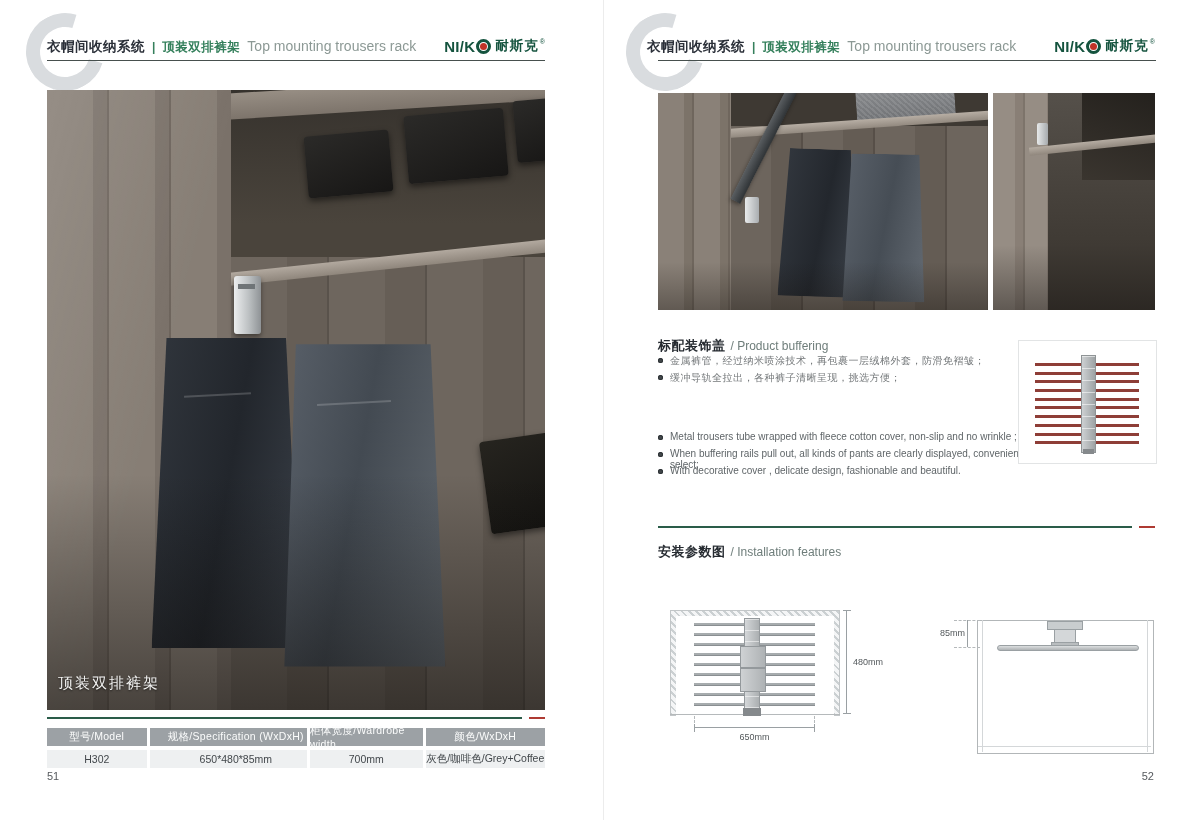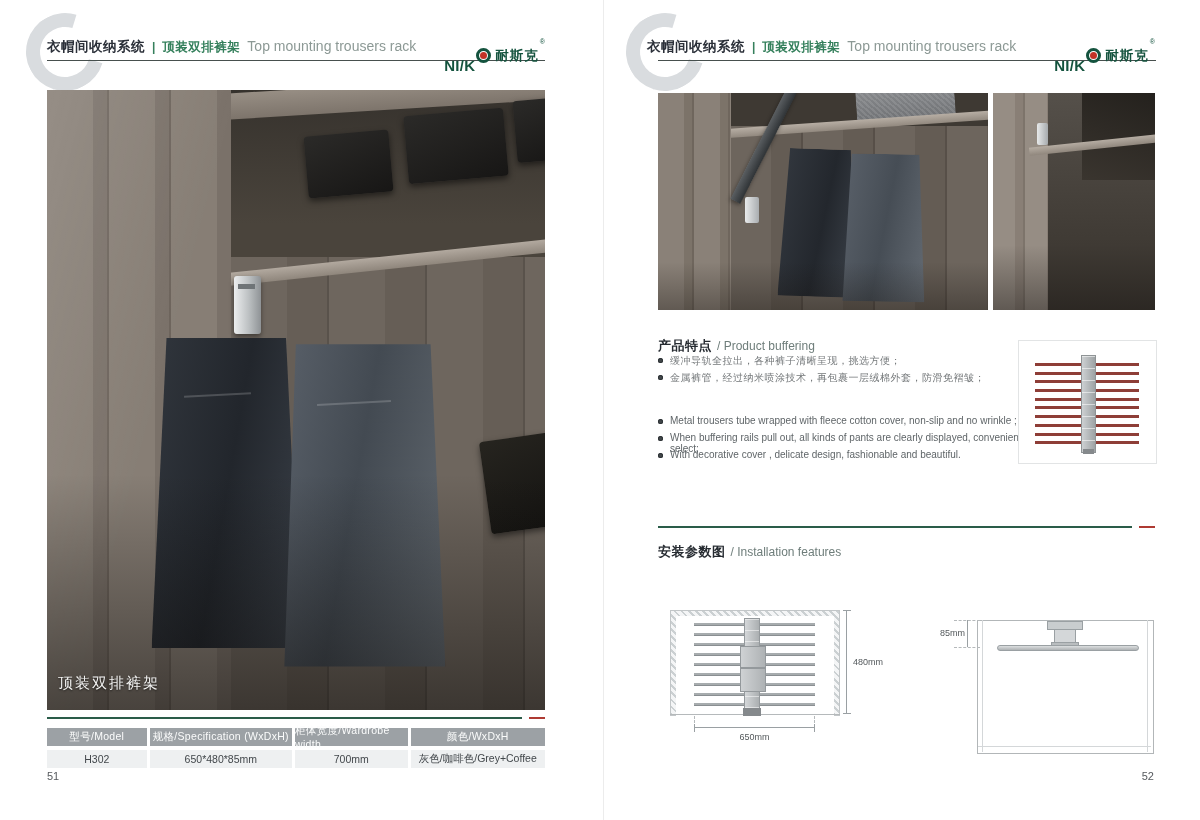--- a/index.html
+++ b/index.html
@@ -14,21 +14,21 @@
   .c-badge{position:absolute;left:26px;top:13px;width:50px;height:50px;border:14px solid #d9dcdf;
            border-right-color:transparent;border-radius:50%;transform:rotate(-28deg);z-index:0;}
   .hdr-titles{position:absolute;left:47px;top:38px;display:flex;align-items:baseline;gap:7px;z-index:2;white-space:nowrap;}
   .hdr-sys{font-size:13.5px;font-weight:bold;color:#2b3039;letter-spacing:.5px;}
   .hdr-div{font-size:12px;color:#35805c;font-weight:bold;}
   .hdr-cn{font-size:12.5px;font-weight:bold;color:#35805c;letter-spacing:.5px;}
   .hdr-en{font-size:14px;color:#8c9995;}
   .hdr-rule{position:absolute;left:47px;top:60px;width:498px;height:1px;background:#47504e;z-index:1;}
   .nisko{position:absolute;top:37px;display:flex;align-items:center;gap:1px;z-index:2;}
   .page-left .nisko{right:55px;} .page-right .nisko{right:45px;}
-  .nisko .nk-txt{font-size:15px;font-weight:800;color:#14533e;letter-spacing:.3px;margin-top:20px;}
+  .nisko .nk-txt{font-size:15px;font-weight:800;color:#14533e;letter-spacing:.3px;}
   .nk-o{position:relative;width:9px;height:9px;border:3px solid #14533e;border-radius:50%;display:inline-block;}
   .nk-o::after{content:"";position:absolute;left:1px;top:1px;width:7px;height:7px;border-radius:50%;background:#c23327;}
   .nk-cn{font-size:13.5px;font-weight:bold;color:#14533e;margin-left:3px;letter-spacing:1px;}
   .nk-reg{font-size:7px;color:#14533e;align-self:flex-start;margin-top:1px;}
 
   
   .photo{position:absolute;overflow:hidden;margin:0;padding:0;}
   .photo *{position:absolute;}
   .rackbar{height:9px;border-radius:6px;background:linear-gradient(180deg,#b26158 0%,#97453c 55%,#7b342d 100%);
            box-shadow:0 2px 3px rgba(0,0,0,.35);transform-origin:left center;}
@@ -124,34 +124,34 @@
   .accent-line .sp{width:7px;}
   .accent-line .r{width:16px;height:2px;background:#ae3a33;}
 
   
   .spec-table{position:absolute;left:47px;top:728px;width:498px;font-size:10.5px;}
   .spec-row{display:flex;gap:3px;align-items:center;}
   .spec-row.head{margin-bottom:4px;}
   .spec-cell{display:flex;align-items:center;justify-content:center;height:18px;}
   .head .spec-cell{background:#9ca1a5;color:#fbfcfc;letter-spacing:.3px;}
   .data .spec-cell{background:#eef0f1;color:#42474b;}
-  .c1{width:20%;} .c2{width:28.6%;} .c3{width:22.6%;} .c4{flex:1;}
+  .c1{width:20%;} .c2{width:28.6%;padding-left:15px;} .c3{width:22.6%;} .c4{flex:1;}
 
   .page-num{position:absolute;top:770px;font-size:11px;color:#55595d;}
   .page-left .page-num{left:47px;} .page-right .page-num{right:46px;}
 
   
   .sec-title{position:absolute;left:58px;white-space:nowrap;}
   .sec-title .t-cn{font-size:13px;font-weight:bold;color:#262b31;letter-spacing:.5px;}
   .sec-title .t-en{font-size:12px;color:#6e7d7a;margin-left:5px;}
   .blist{position:absolute;left:58px;margin:0;padding:0;list-style:none;width:370px;}
   .blist li{display:flex;align-items:flex-start;gap:7px;height:17px;}
   .dot{width:5px;height:5px;border-radius:50%;background:#43484b;margin-top:4px;flex:none;box-shadow:inset 0 0 0 1px #2e3336;}
   .blist.cn{top:354px;} .blist.cn li span.btxt{font-size:10px;color:#75797b;letter-spacing:.5px;}
-  .blist.en{top:415px;width:400px;} .blist.en li span.btxt{font-size:10px;color:#5f6568;}
+  .blist.en{top:431px;width:400px;} .blist.en li span.btxt{font-size:10px;color:#5f6568;}
 
   
   .pbox{position:absolute;left:418px;top:340px;width:137px;height:122px;background:#fff;border:1px solid #e2e4e5;}
   .pbox *{position:absolute;}
   .pbox-bars{left:16px;top:22px;width:104px;height:81px;
      background:repeating-linear-gradient(180deg,#8e3e37 0 3px,rgba(142,62,55,0) 3px 8.7px);}
   .pbox-rail{left:62px;top:14px;width:13px;height:96px;border:1px solid #8f9496;
      background:repeating-linear-gradient(180deg,rgba(255,255,255,.55) 0 1px,transparent 1px 12px),linear-gradient(90deg,#cdd0d2,#9ea3a5);}
   .pbox-cap{left:64px;top:108px;width:11px;height:5px;background:#85898c;}
 
@@ -328,31 +328,31 @@
           <i class="rackbar"></i>
           <i class="rackbar"></i>
         <i class="rackbar"></i>
           <i class="rackbar"></i>
           <i class="rackbar"></i>
       </div>
       <div class="sB-shade"></div>
     </figure>
 
     <div class="sec-title" style="top:336px;">
-      <span class="t-cn">产品特点</span><span class="t-en">/ Product buffering</span>
+      <span class="t-cn">标配装饰盖</span><span class="t-en">/ Product buffering</span>
     </div>
 
     <ul class="blist cn">
       <li>
           <span class="dot"></span>
-          <span class="btxt">缓冲导轨全拉出，各种裤子清晰呈现，挑选方便；</span>
+          <span class="btxt">金属裤管，经过纳米喷涂技术，再包裹一层绒棉外套，防滑免褶皱；</span>
         </li>
       <li>
           <span class="dot"></span>
-          <span class="btxt">金属裤管，经过纳米喷涂技术，再包裹一层绒棉外套，防滑免褶皱；</span>
+          <span class="btxt">缓冲导轨全拉出，各种裤子清晰呈现，挑选方便；</span>
         </li>
     </ul>
 
     <ul class="blist en">
       <li>
           <span class="dot"></span>
           <span class="btxt">Metal trousers tube wrapped with fleece cotton cover, non-slip and no wrinkle ;</span>
         </li>
       <li>
           <span class="dot"></span>

